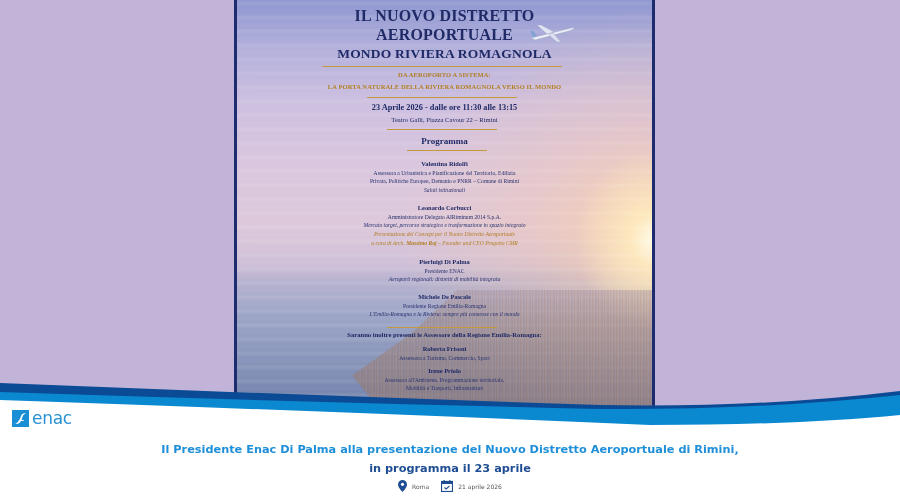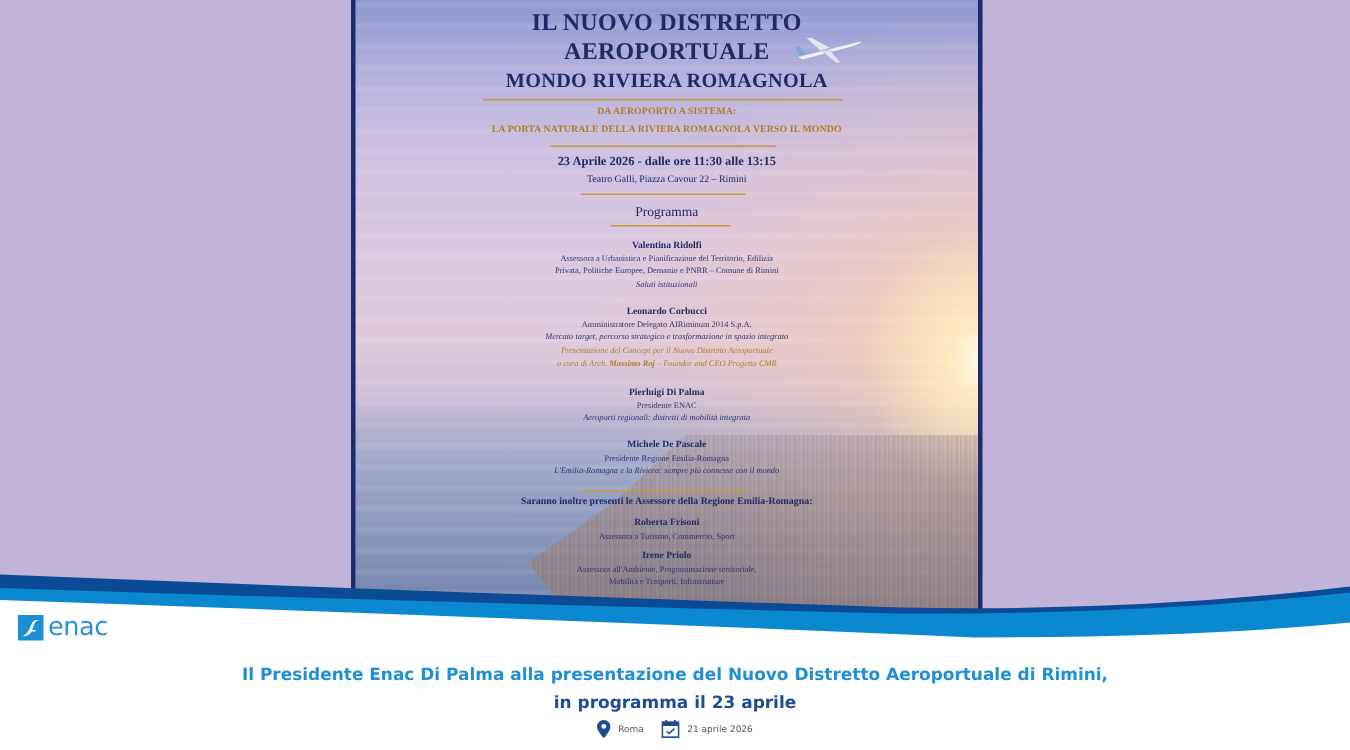--- a/index.html
+++ b/index.html
@@ -53,21 +53,21 @@
   .gold-line.c { left: 150px; width: 110px; top: 129px; }
   .gold-line.d { left: 170px; width: 80px; top: 150px; }
   .gold-line.e { left: 150px; width: 110px; top: 327px; }
 
   .p-sub { position: absolute; left: 0; right: 0; font-weight: bold; font-size: 6.5px; color: #b07d22; letter-spacing: 0.1px; }
   .p-sub.s1 { top: 71px; }
   .p-sub.s2 { top: 83px; }
 
   .p-date { position: absolute; left: 0; right: 0; top: 103px; font-weight: bold; font-size: 8.3px; color: #1f2a66; }
   .p-place { position: absolute; left: 0; right: 0; top: 116px; font-size: 6.6px; color: #1f2a66; }
-  .p-prog { position: absolute; left: 0; right: 0; top: 136px; font-weight: normal; font-size: 9px; color: #1f2a66; }
+  .p-prog { position: absolute; left: 0; right: 0; top: 136px; font-weight: bold; font-size: 9px; color: #1f2a66; }
 
   .spk { position: absolute; left: 0; right: 0; font-size: 5.6px; line-height: 8.7px; color: #2a3470; }
   .spk .nm { font-weight: bold; font-size: 6.4px; color: #1f2a66; }
   .spk .it { font-style: italic; }
   .spk .gold { font-style: italic; color: #b07d22; }
   .spk .gold b { font-style: italic; }
 
   .spk.v { top: 160px; }
   .spk.l { top: 204px; }
   .spk.p { top: 258px; }

